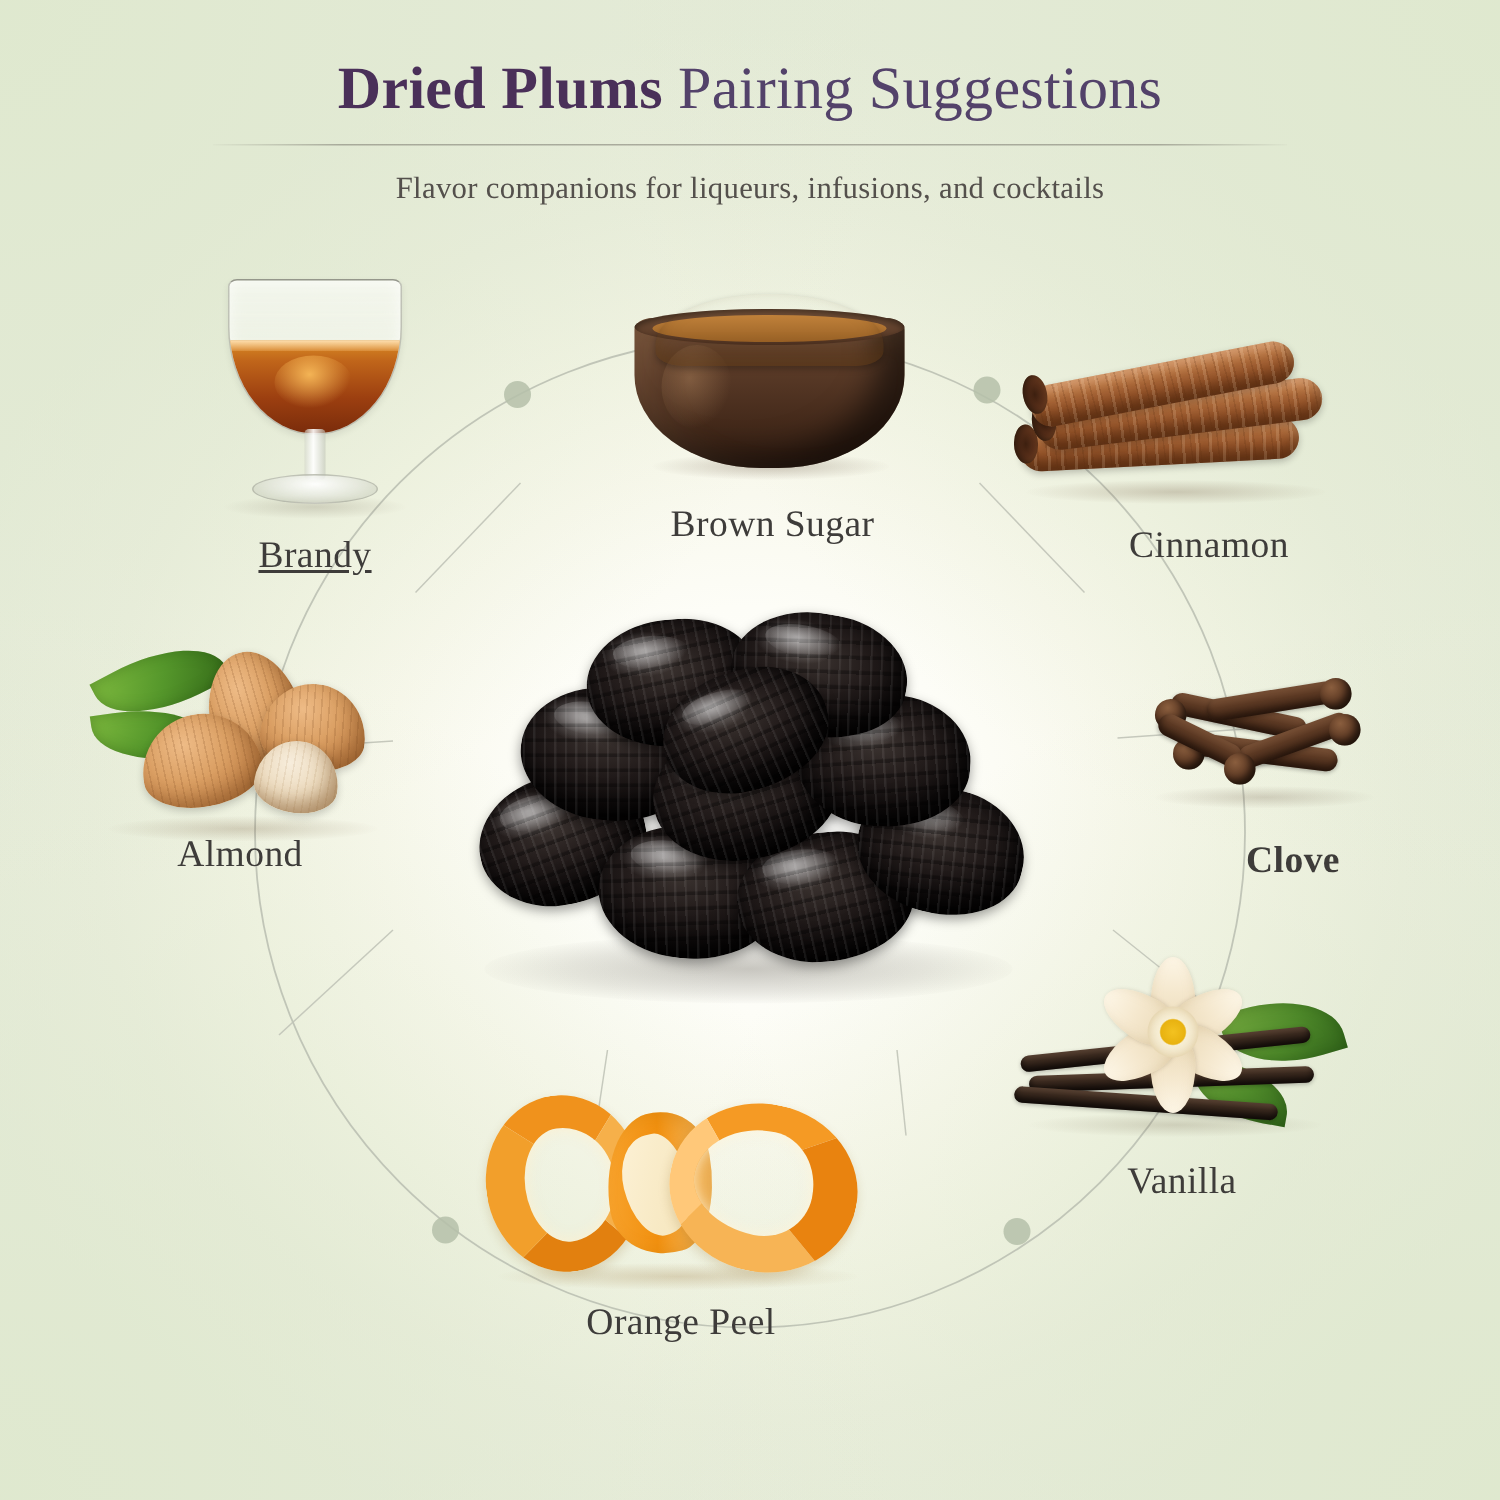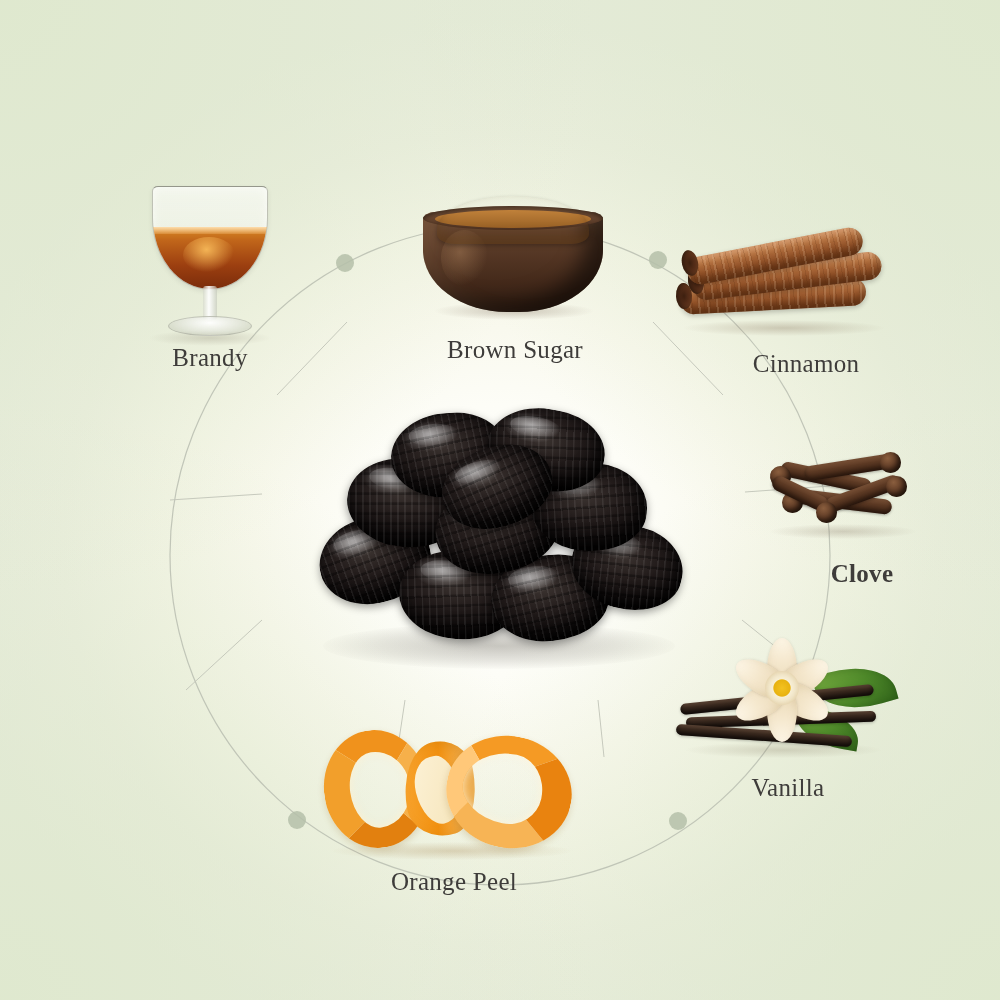--- a/index.html
+++ b/index.html
@@ -363,20 +363,28 @@
     background: radial-gradient(ellipse at 50% 50%, rgba(115,90,60,.24), rgba(115,90,60,0) 72%);
     border-radius:50%;
   }
 </style>
 </head>
 <body>
 
 <div id="poster">
   <div id="content">
 
+    <div class="header">
+      <div class="title">
+        <span class="strong">Dried Plums</span>
+        <span class="light">Pairing Suggestions</span>
+      </div>
+      <div class="rule"></div>
+      <div class="subtitle">Flavor companions for liqueurs, infusions, and cocktails</div>
+    </div>
 
     <svg class="ring" viewBox="0 0 1000 1000">
 
       <circle cx="500" cy="555" r="330" fill="none" stroke="#b9bdb0" stroke-width="1.2" opacity="0.85"></circle>
 
       <g>
         <circle cx="345" cy="263" r="9" fill="#b5bfa9" opacity="0.85"></circle>
         <circle cx="658" cy="260" r="9" fill="#b5bfa9" opacity="0.85"></circle>
         <circle cx="297" cy="820" r="9" fill="#b5bfa9" opacity="0.85"></circle>
         <circle cx="678" cy="821" r="9" fill="#b5bfa9" opacity="0.85"></circle>
@@ -410,21 +418,21 @@
 
     <div class="node" style="left:140px; top:178px;">
       <div class="art glass-wrap">
         <div class="glass-shadow"></div>
         <div class="bowl">
             <div class="liquid"></div>
           </div>
         <div class="stem"></div>
         <div class="foot"></div>
       </div>
-      <div class="caption" style="top:166px;">Brandy</div>
+      <div class="caption" style="top:179px;text-decoration:underline;">Brandy</div>
     </div>
 
     <div class="node" style="left:676px; top:228px;">
       <div class="art cinn-wrap">
         <div class="cinn-shadow"></div>
         <div class="cinn" style="left:4px;   top:54px; width:186px; transform:rotate(-3deg);"></div>
         <div class="cinn-end" style="left:0px; top:55px; transform:rotate(-3deg);"></div>
         <div class="cinn" style="left:16px;  top:34px; width:190px; transform:rotate(-7deg);"></div>
         <div class="cinn-end" style="left:12px; top:40px; transform:rotate(-7deg);"></div>
         <div class="cinn" style="left:10px;  top:14px; width:178px; transform:rotate(-11deg);"></div>
@@ -487,15 +495,27 @@
           <div class="petal" style="transform:rotate(180deg);"></div>
           <div class="petal" style="transform:rotate(240deg);"></div>
           <div class="petal" style="transform:rotate(300deg);"></div>
           <div class="van-center"></div>
         </div>
       </div>
       <div class="caption" style="top:142px; left:112px;">Vanilla</div>
     </div>
 
 
+    <div class="node" style="left:62px; top:428px;">
+      <div class="art alm-wrap">
+        <div class="alm-shadow"></div>
+        <div class="alm-leaf" style="left:2px;  top:6px;  width:86px; height:40px; transform:rotate(-28deg);"></div>
+        <div class="alm-leaf" style="left:0px;  top:44px; width:78px; height:36px; transform:rotate(-8deg);"></div>
+        <div class="almond" style="left:76px; top:6px;  width:62px; height:76px; transform:rotate(-14deg);"></div>
+        <div class="almond" style="left:112px;top:28px; width:70px; height:58px; transform:rotate(6deg);"></div>
+        <div class="almond" style="left:32px; top:48px; width:80px; height:62px; transform:rotate(-10deg);"></div>
+        <div class="almond pale" style="left:108px; top:66px; width:56px; height:48px; transform:rotate(8deg);"></div>
+      </div>
+      <div class="caption" style="top:128px; left:98px;">Almond</div>
+    </div>
 
   </div>
 </div>
 
 </body></html>

